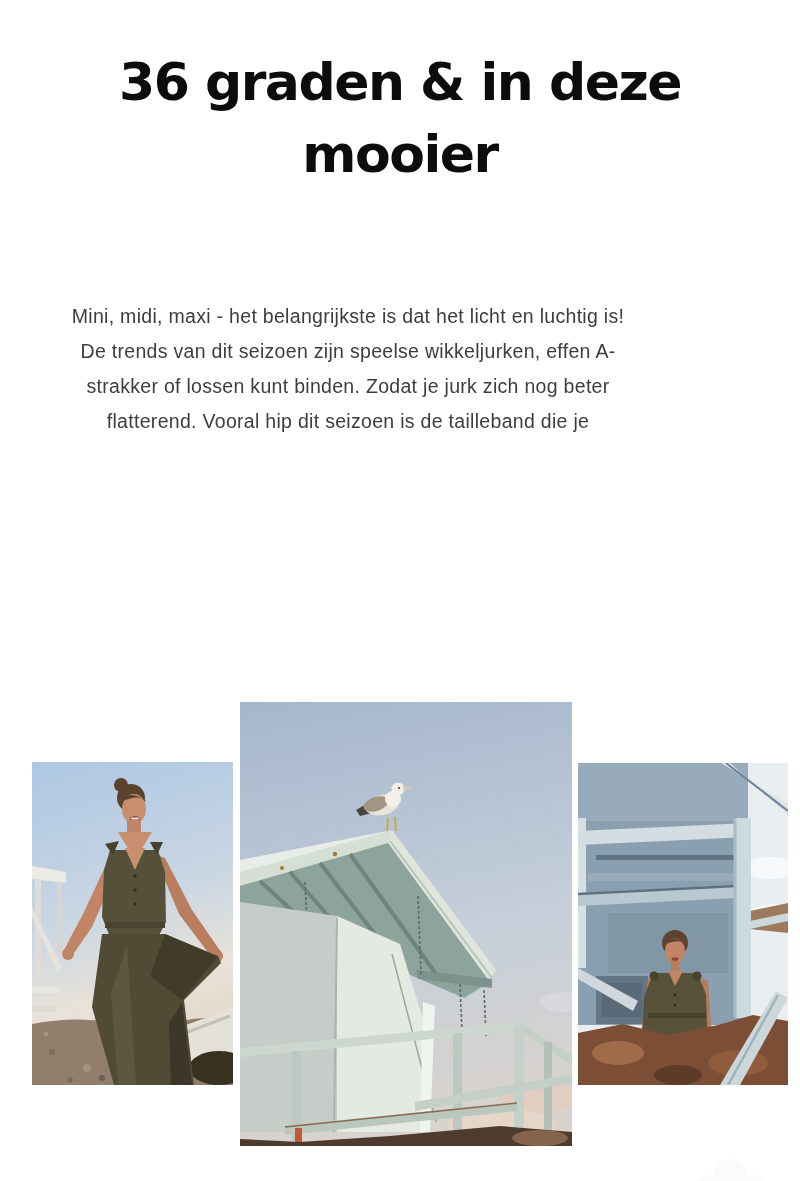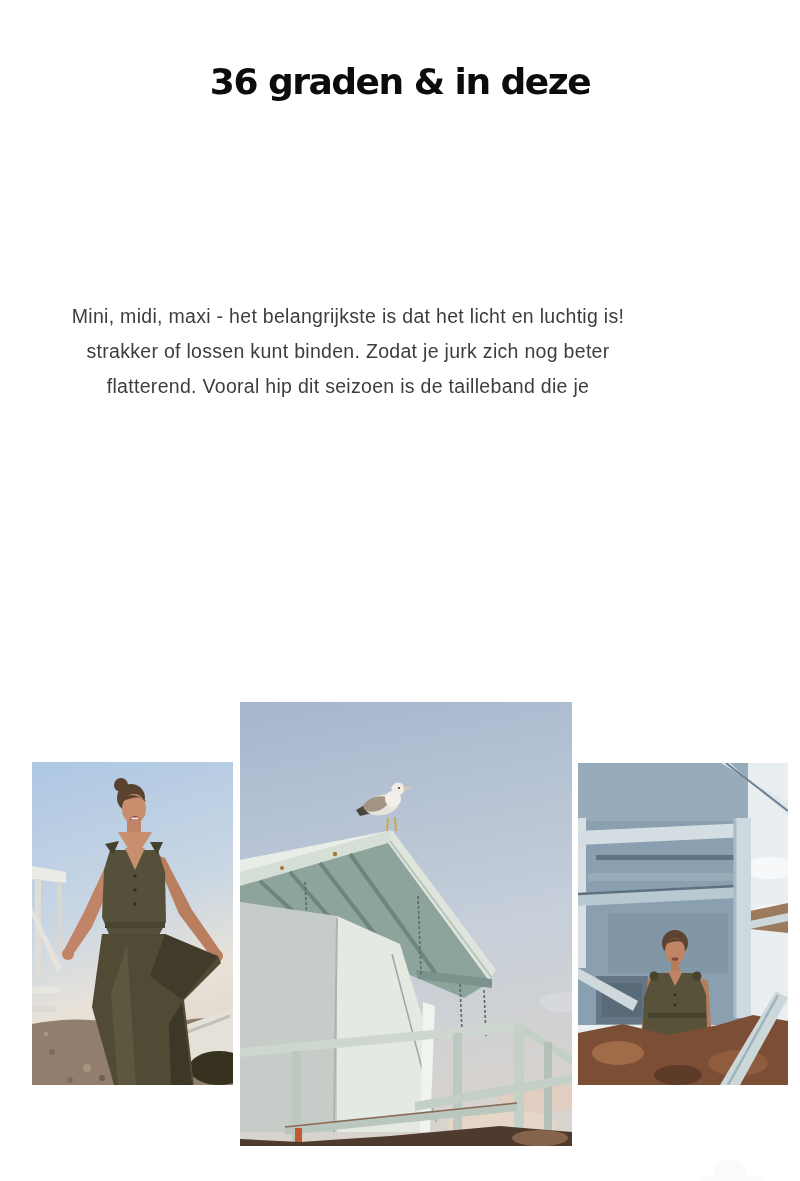--- a/index.html
+++ b/index.html
@@ -4,21 +4,21 @@
 <style>
   * { margin:0; padding:0; box-sizing:border-box; }
   html,body { background:#ffffff; }
   body { width:800px; font-family:"Liberation Sans", sans-serif; }
   .page { position:relative; width:800px; height:1181px; background:#ffffff; overflow:hidden; }
 
   .title {
     position:absolute; top:46px; left:0; width:800px;
     text-align:center; color:#0c0c0c;
     font-family:"DejaVu Sans", sans-serif;
-    font-weight:800; font-size:36px; line-height:72px; letter-spacing:-1.5px;
+    font-weight:800; font-size:52px; line-height:72px; letter-spacing:-1.5px;
   }
   .title .tline { white-space:nowrap; }
 
   .intro {
     position:absolute; top:299px; left:0; width:696px;
     text-align:center; color:#3d3d3d;
     font-size:19.5px; line-height:35px; letter-spacing:0.3px;
     font-family:"Liberation Sans", sans-serif;
   }
   .intro .pline { white-space:nowrap; }
@@ -32,24 +32,26 @@
   .watermark { position:absolute; left:684px; top:1158px; width:92px; height:40px; }
   .watermark svg { display:block; width:100%; height:100%; }
 </style>
 </head>
 <body>
 
 <div class="page">
 
   <h1 class="title">
     <div class="tline">36 graden &amp; in deze</div>
+    <div class="tline">mooier</div>
   </h1>
 
   <div class="intro">
     <div class="pline">Mini, midi, maxi - het belangrijkste is dat het licht en luchtig is!</div>
+    <div class="pline">De trends van dit seizoen zijn speelse wikkeljurken, effen A-</div>
     <div class="pline">strakker of lossen kunt binden. Zodat je jurk zich nog beter</div>
     <div class="pline">flatterend. Vooral hip dit seizoen is de tailleband die je</div>
   </div>
 
   <figure class="photo photo-left" aria-label="Smiling woman in an olive maxi dress holding her skirt out on a beach">
     <svg viewBox="0 0 201 323" preserveAspectRatio="none">
       <defs>
         <linearGradient id="lsky" x1="0" y1="0" x2="0.2" y2="1">
           <stop offset="0" stop-color="#adc7e4"></stop>
           <stop offset="0.5" stop-color="#c9d6e3"></stop>

